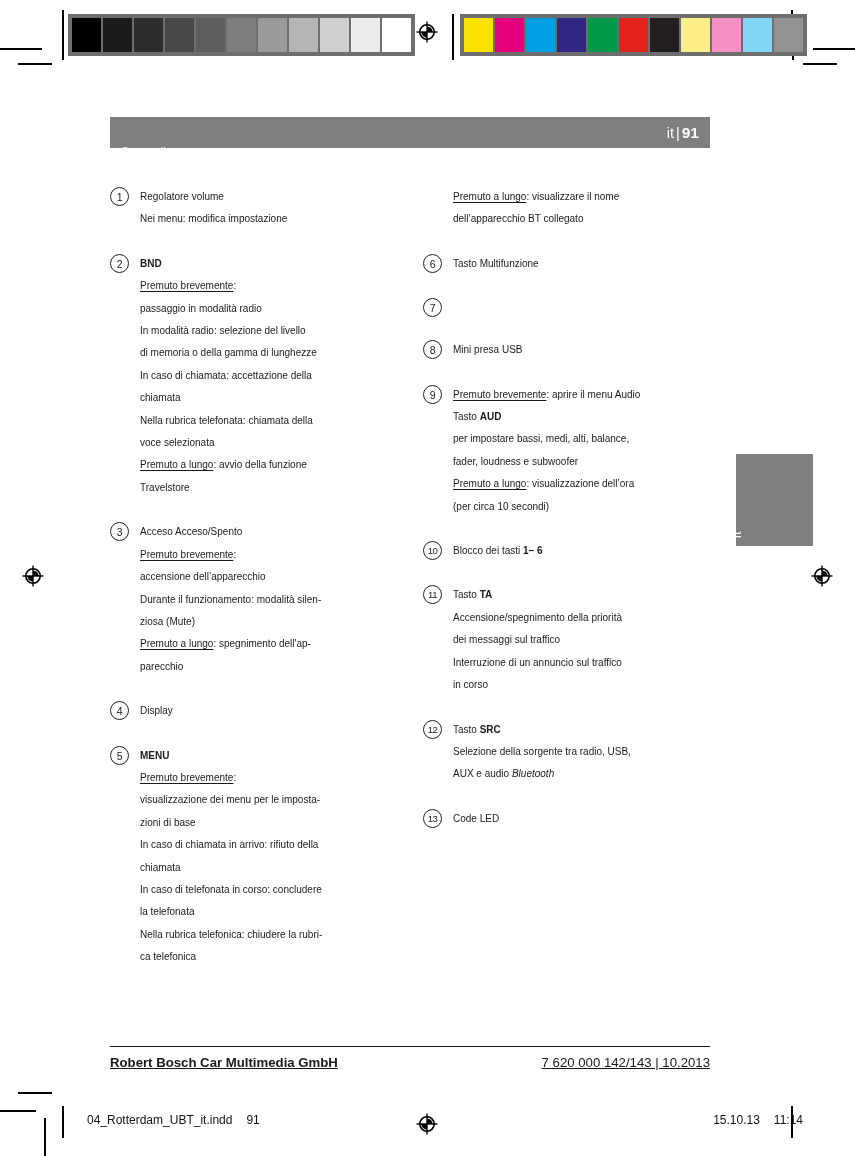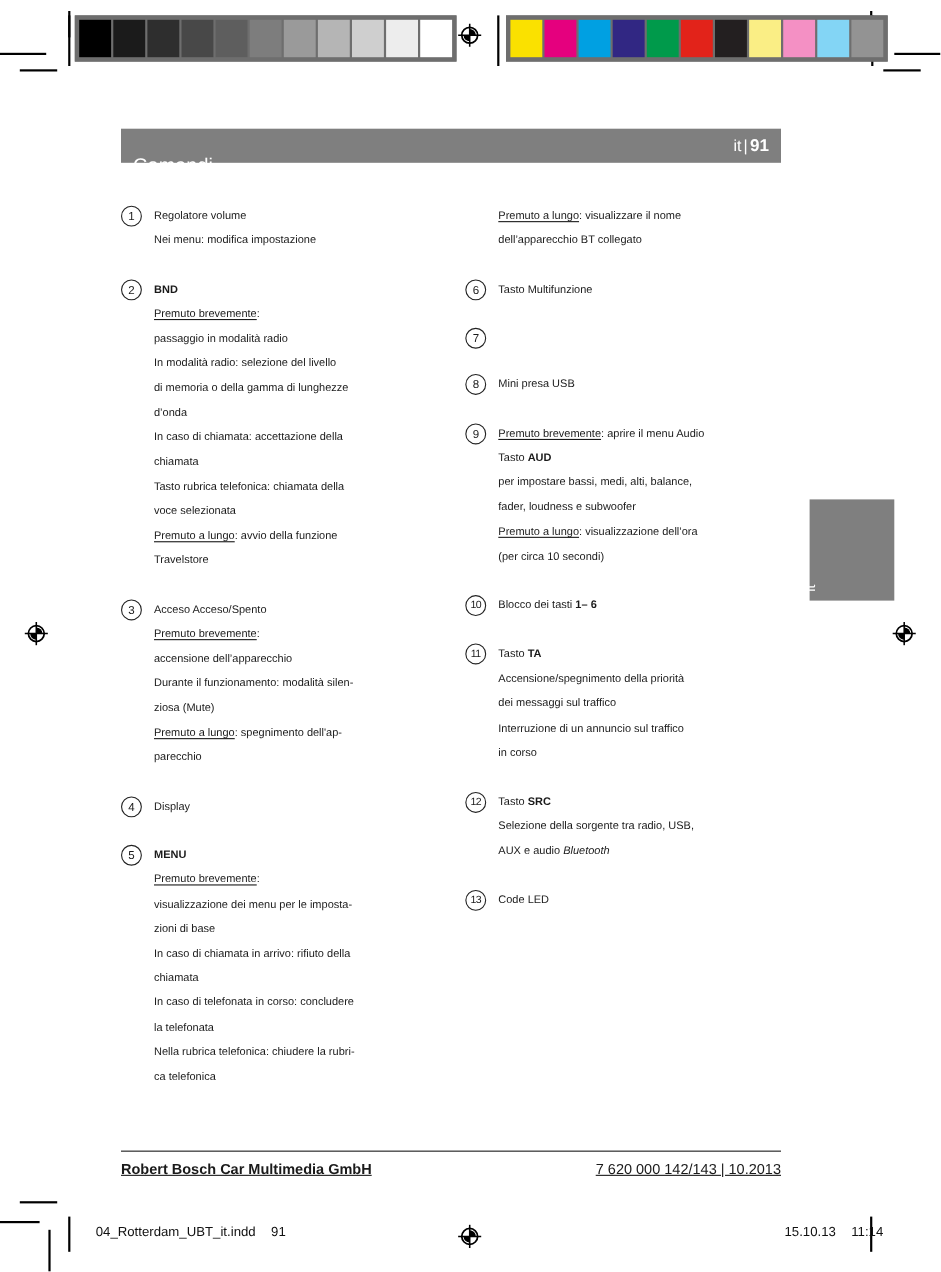--- a/index.html
+++ b/index.html
@@ -66,21 +66,21 @@
     height: 31px;
     background: #7f7f7f;
     color: #ffffff;
     display: flex;
     align-items: center;
     justify-content: space-between;
     box-sizing: border-box;
     padding: 0 11px 0 11px;
   }
   .header-band .chapter {
-    font-size: 18px;
+    font-size: 11px;
     letter-spacing: 0.1px;
     margin-top: 36px;
   }
   .header-band .folio {
     font-size: 14.5px;
   }
   .header-band .folio .pg {
     font-weight: bold;
     font-size: 15.5px;
   }
@@ -303,24 +303,23 @@
           </div>
         </div>
         <div class="entry">
           <div class="num">2</div>
           <div class="body">
             <span class="ln"><b>BND</b></span>
             <span class="ln"><u>Premuto brevemente</u><span>:</span></span>
             <span class="ln"><span>passaggio in modalità radio</span></span>
             <span class="ln"><span>In modalità radio: selezione del livello</span></span>
             <span class="ln"><span>di memoria o della gamma di lunghezze</span></span>
-            <span class="ln"><span>d’onda</span></span>
             <span class="ln"><span>In caso di chiamata: accettazione della</span></span>
             <span class="ln"><span>chiamata</span></span>
-            <span class="ln"><span>Tasto rubrica telefonica: chiamata della</span></span>
+            <span class="ln"><span>Nella rubrica telefonata: chiamata della</span></span>
             <span class="ln"><span>voce selezionata</span></span>
             <span class="ln"><u>Premuto a lungo</u><span>: avvio della funzione</span></span>
             <span class="ln"><span>Travelstore</span></span>
           </div>
         </div>
         <div class="entry">
           <div class="num">3</div>
           <div class="body">
             <span class="ln"><span>Acceso Acceso/Spento</span></span>
             <span class="ln"><u>Premuto brevemente</u><span>:</span></span>

